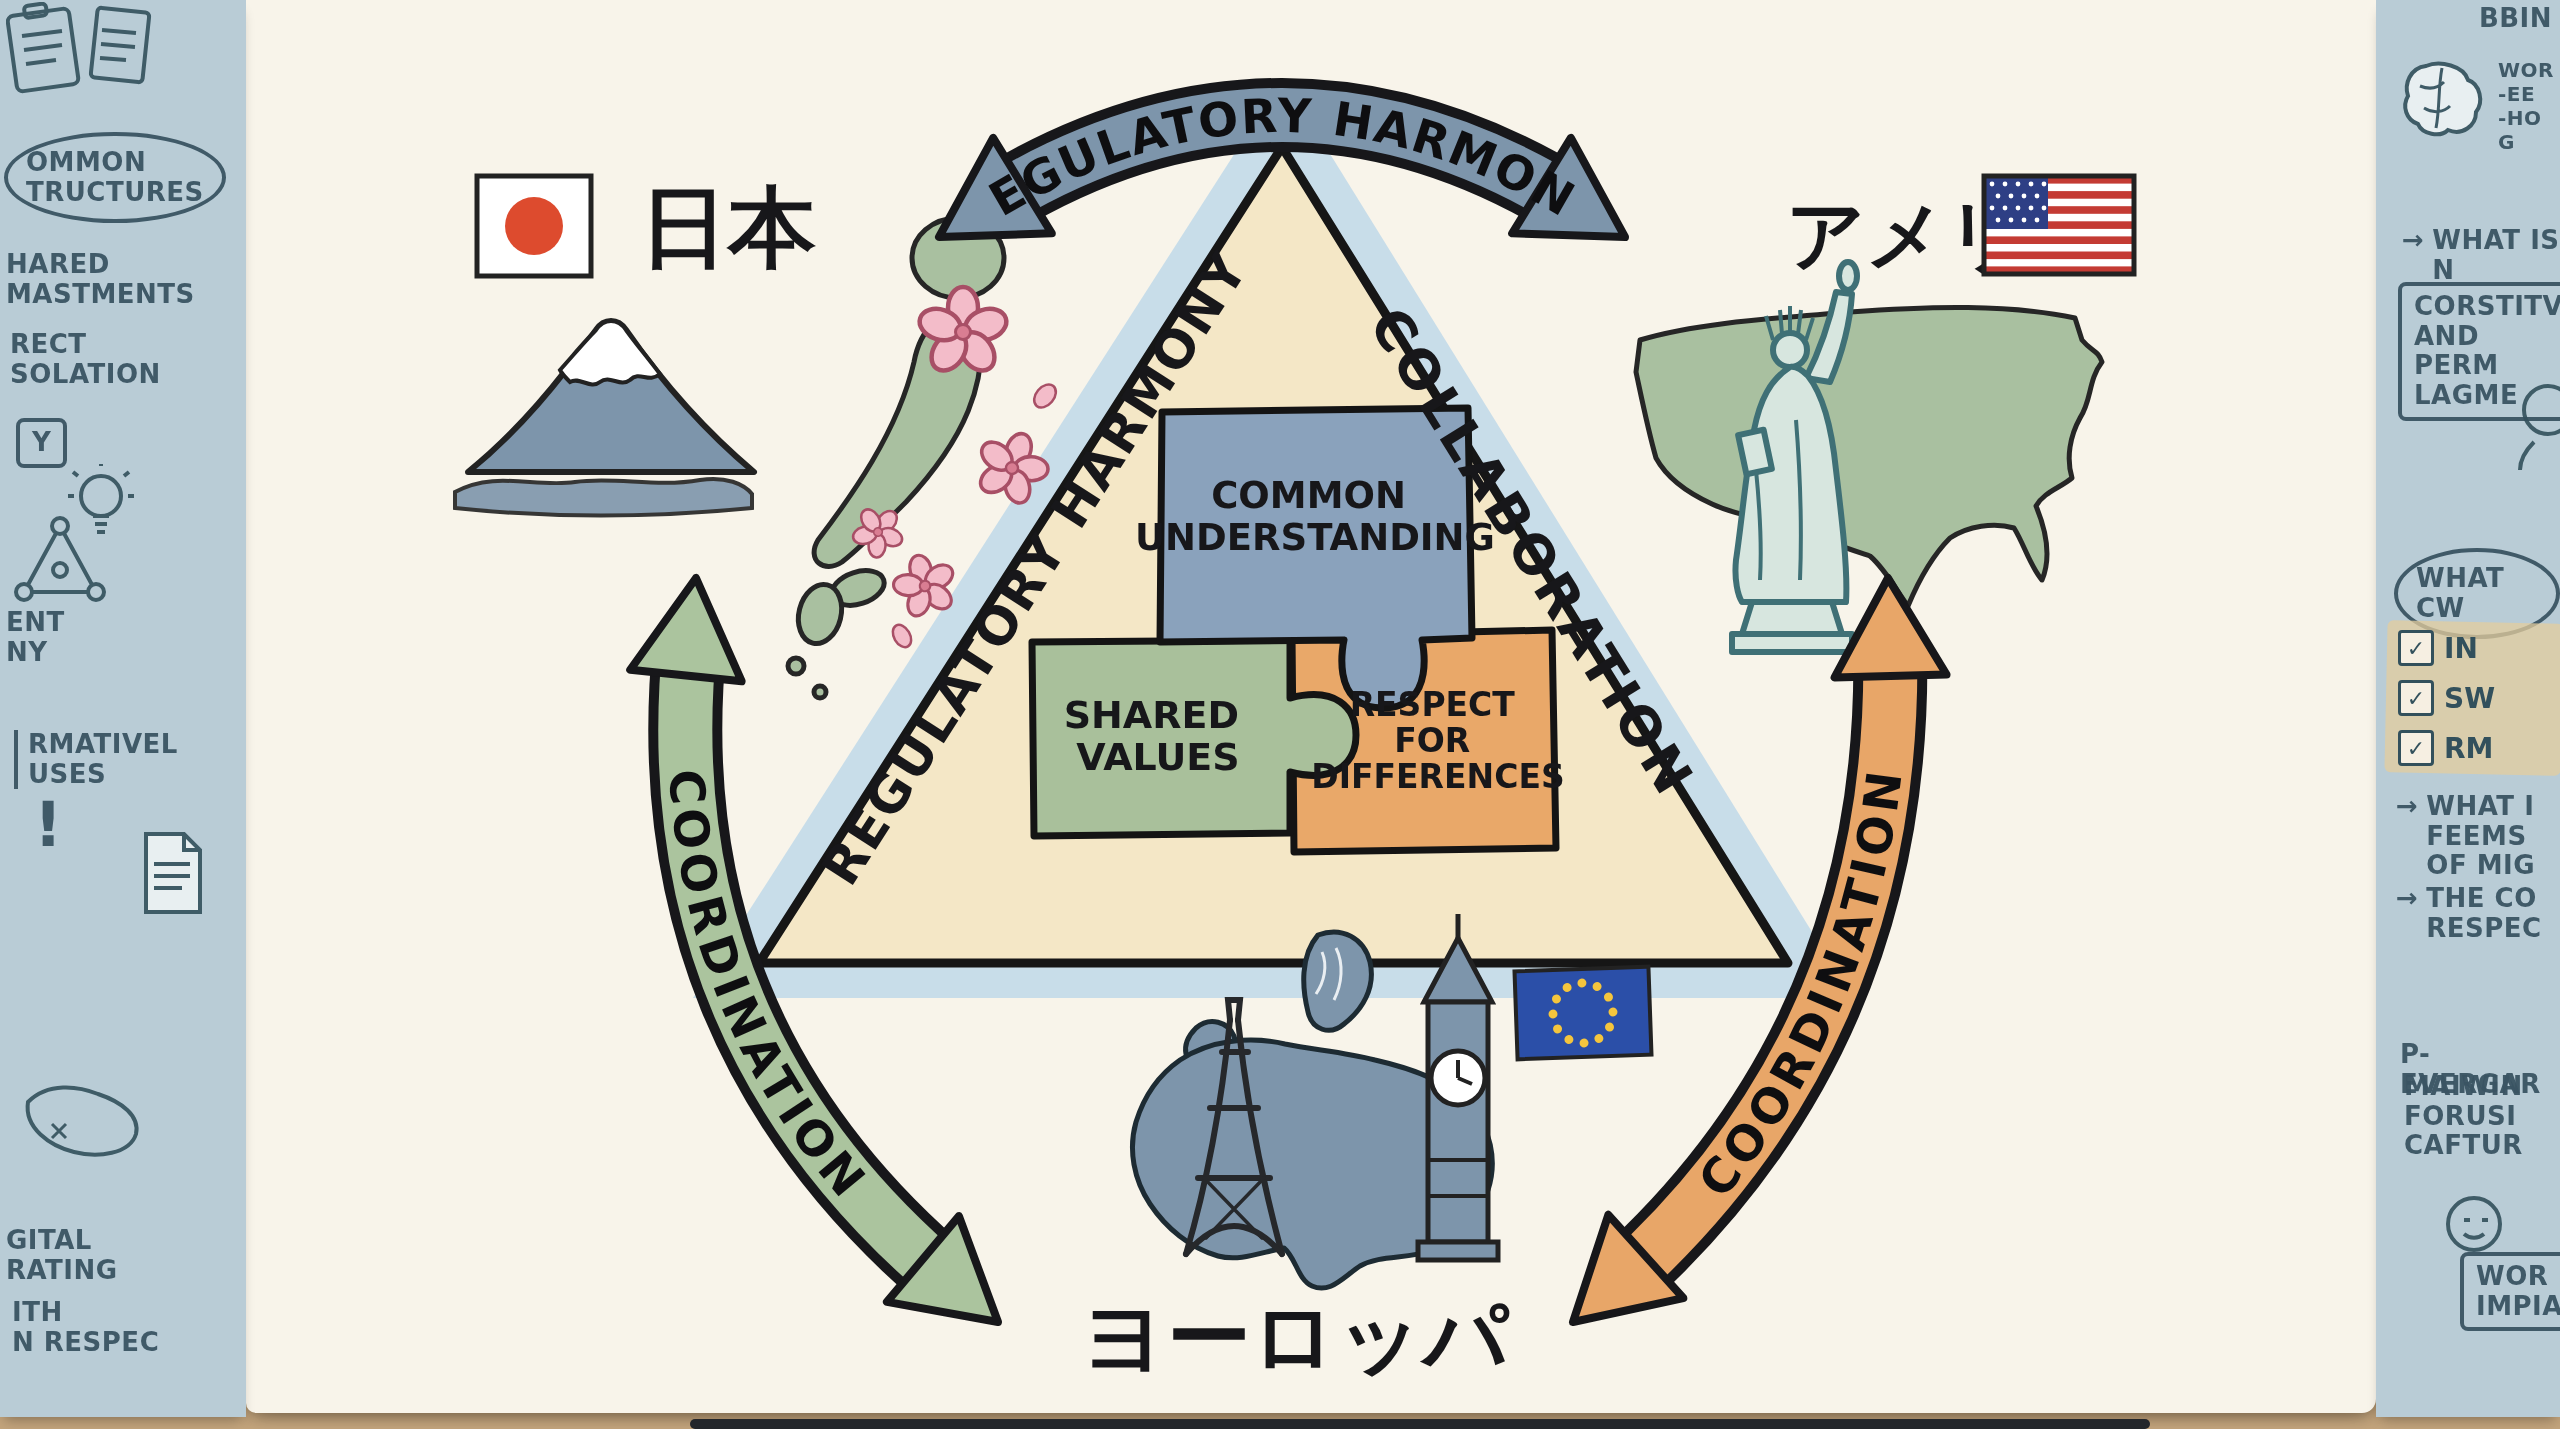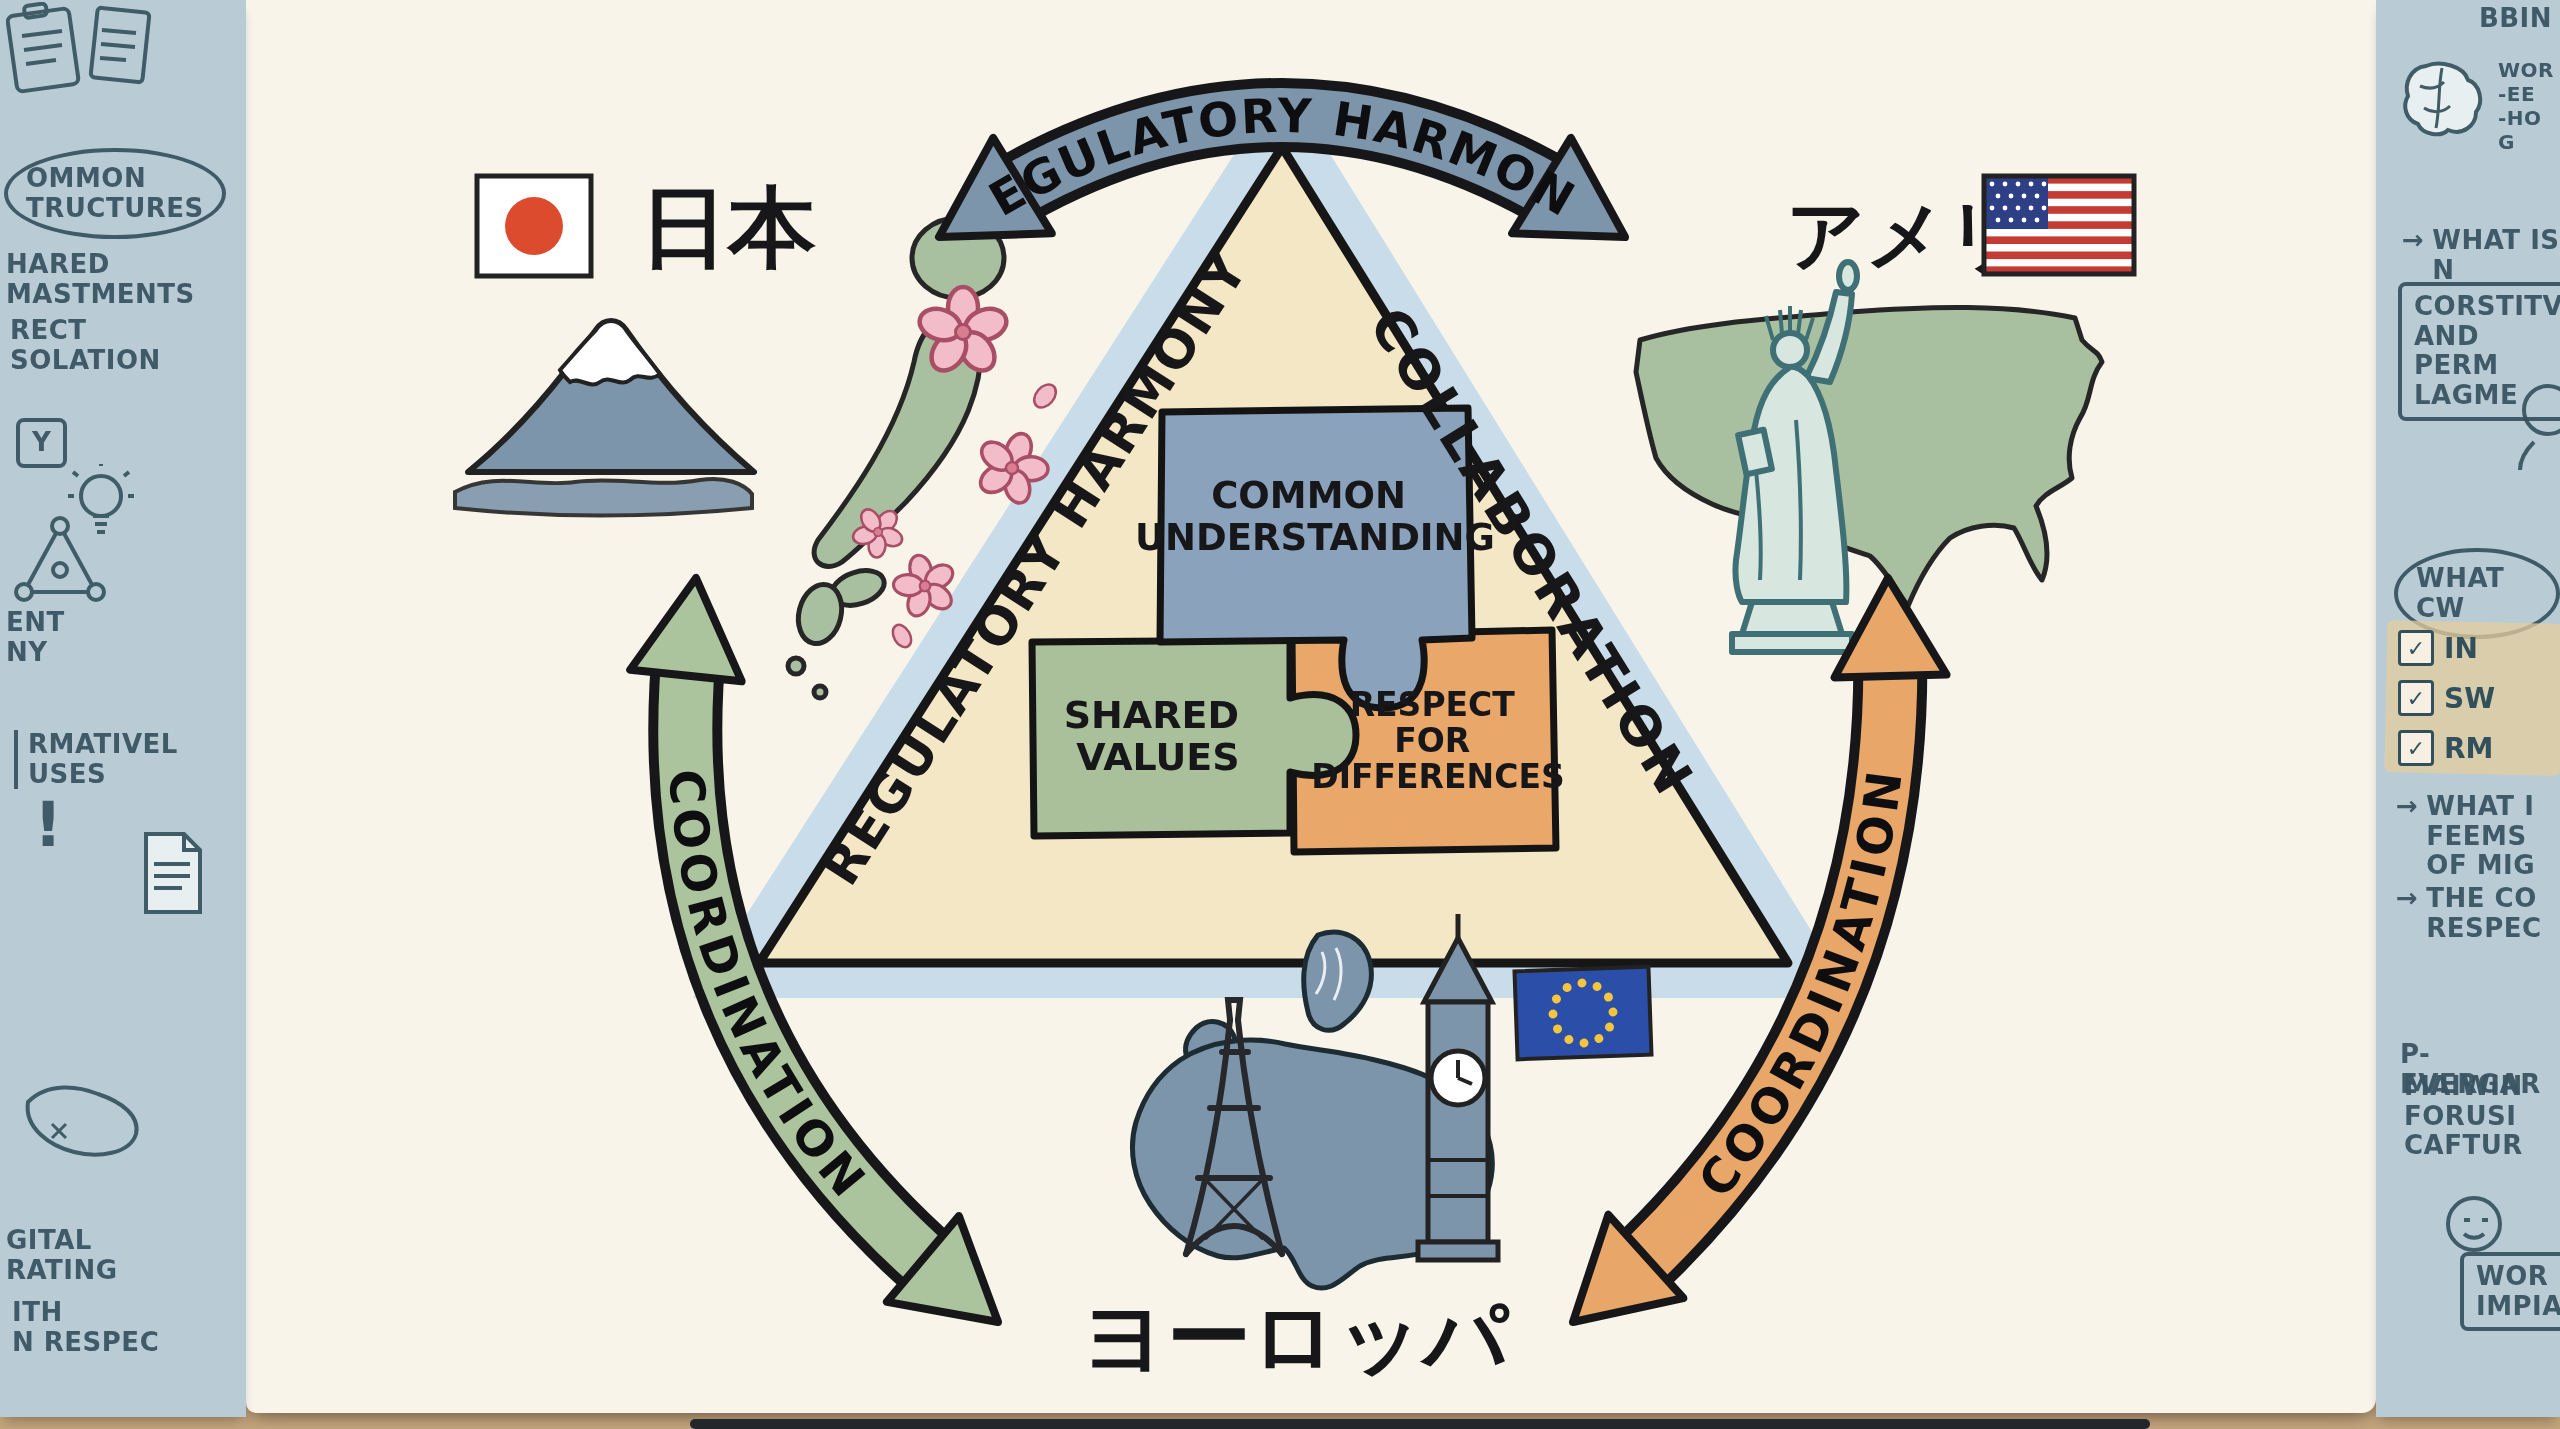--- a/index.html
+++ b/index.html
@@ -29,25 +29,25 @@
 </head>
 <body>
 
 <div class="stage">
 
   <div class="paper"></div>
   <div class="panel left"></div>
   <div class="panel right"></div>
   <div class="deskband"></div>
 
-  <div class="note oval" style="left:4px;top:148px">OMMON
+  <div class="note oval" style="left:4px;top:132px">OMMON
 TRUCTURES</div>
   <div class="note" style="left:6px;top:250px">HARED
 MASTMENTS</div>
-  <div class="note" style="left:10px;top:316px">RECT
+  <div class="note" style="left:10px;top:330px">RECT
 SOLATION</div>
   <div class="note box" style="left:16px;top:418px">Y</div>
   <div class="note" style="left:6px;top:608px">ENT
 NY</div>
   <div class="note bracket" style="left:6px;top:730px">RMATIVEL
 USES</div>
   <div class="note big" style="left:34px;top:790px">!</div>
   <div class="note" style="left:6px;top:1226px">GITAL
 RATING</div>
   <div class="note" style="left:12px;top:1298px">ITH

